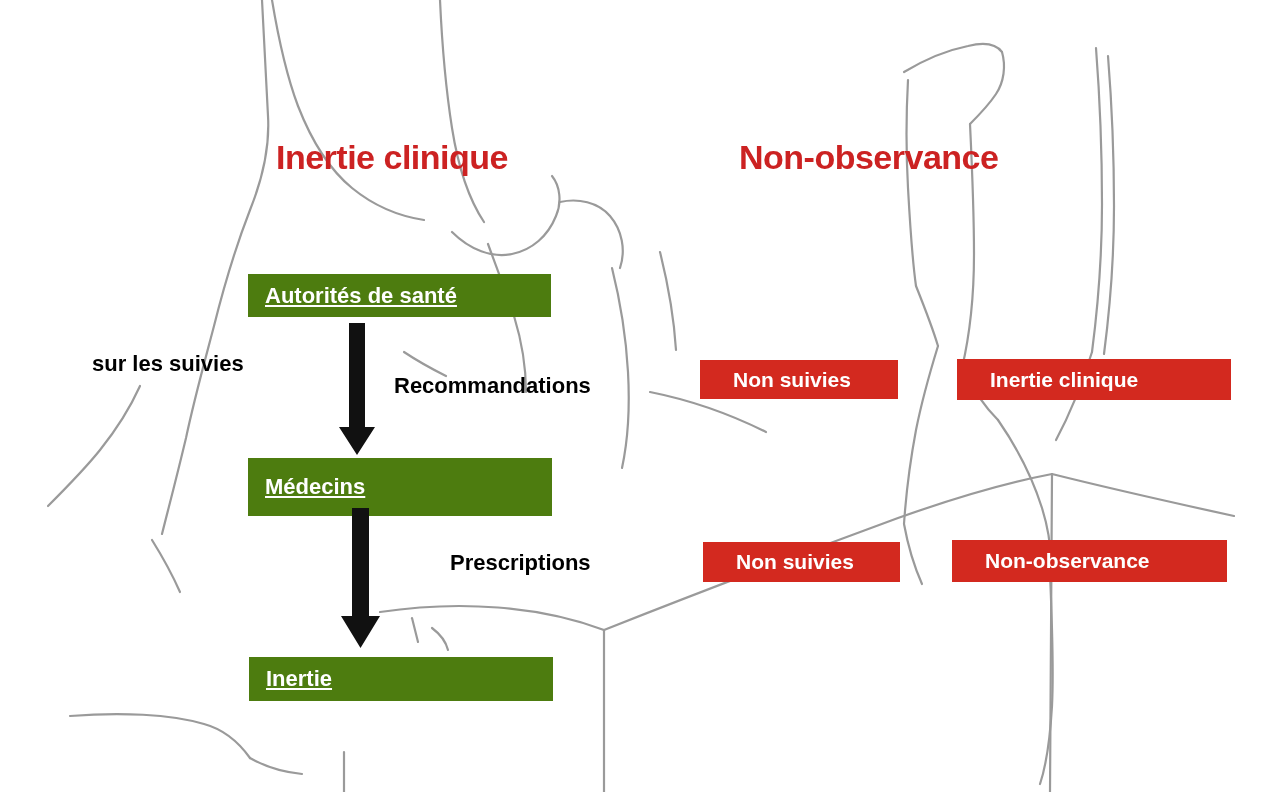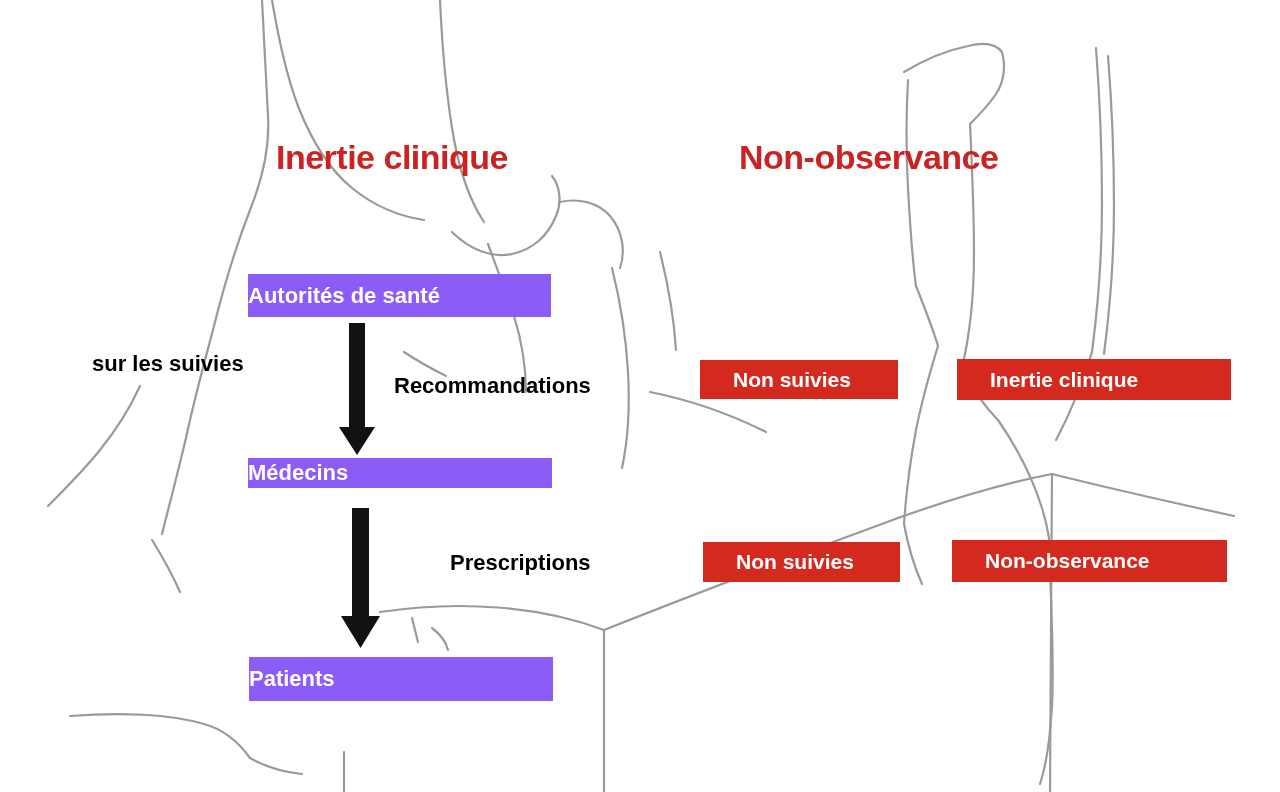--- a/index.html
+++ b/index.html
@@ -34,31 +34,33 @@
     font-size: 34px;
     letter-spacing: -0.5px;
     white-space: nowrap;
   }
   #heading-inertie { left: 276px; top: 138px; }
   #heading-nonobs  { left: 739px; top: 138px; }
 
   
   .black-box {
     position: absolute;
-    background: #8b5cf6;
+    background: #4d7c0f;
     color: #ffffff;
     font-weight: bold;
     font-size: 22px;
     display: flex;
     align-items: center;
+    padding-left: 17px;
     box-sizing: border-box;
     white-space: nowrap;
+    text-decoration: underline;
   }
   #box-autorites { left: 248px; top: 274px; width: 303px; height: 43px; }
-  #box-medecins  { left: 248px; top: 458px; width: 304px; height: 30px; }
+  #box-medecins  { left: 248px; top: 458px; width: 304px; height: 58px; }
   #box-patients  { left: 249px; top: 657px; width: 304px; height: 44px; }
 
   
   .red-box {
     position: absolute;
     background: #d3291f;
     color: #ffffff;
     font-weight: bold;
     font-size: 21px;
     display: flex;
@@ -139,21 +141,21 @@
       <path d="M1092 352 C1082 384 1070 414 1056 440"></path>
       <path d="M904 524 C908 546 914 566 922 584"></path>
     </g>
   </svg>
 
   <div class="heading" id="heading-inertie">Inertie clinique</div>
   <div class="heading" id="heading-nonobs">Non-observance</div>
 
   <div class="black-box" id="box-autorites">Autorités de santé</div>
   <div class="black-box" id="box-medecins">Médecins</div>
-  <div class="black-box" id="box-patients">Patients</div>
+  <div class="black-box" id="box-patients">Inertie</div>
 
   <svg class="arrow" id="arrow-1" width="40" height="134">
     <polygon points="12,0 28,0 28,104 38,104 20,132 2,104 12,104" fill="#111111"></polygon>
   </svg>
   <svg class="arrow" id="arrow-2" width="42" height="142">
     <polygon points="12,0 29,0 29,108 40,108 20.5,140 1,108 12,108" fill="#111111"></polygon>
   </svg>
 
   <div class="label" id="label-evidence">
     <div>sur les suivies</div>

